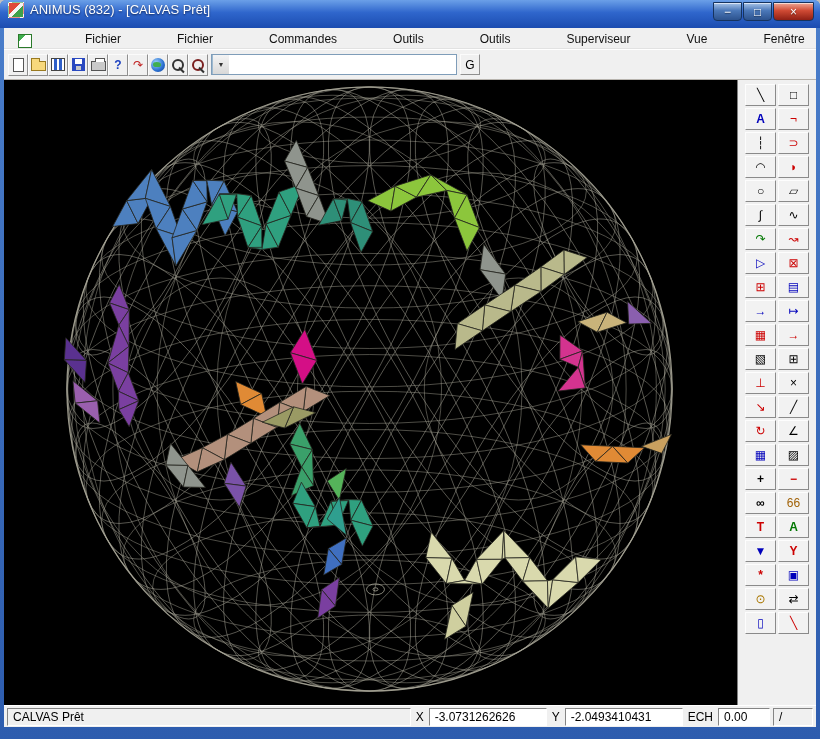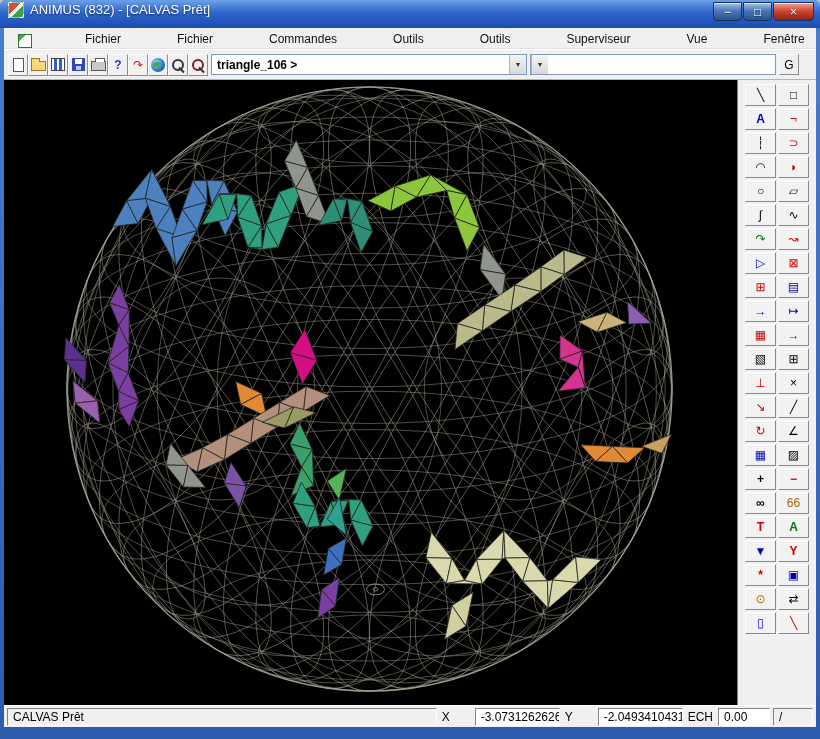--- a/index.html
+++ b/index.html
@@ -100,21 +100,21 @@
     align-items:center; justify-content:center; font-size:12px; line-height:1;
     background:#f2f2f2; border:1px solid; border-color:#fdfdfd #8a8a8a #8a8a8a #fdfdfd; }
 
   
   .statusbar { height:22px; display:flex; align-items:center; background:#f0f0f0;
     font-size:12px; padding:6px 3px; gap:3px; border-top:1px solid #fff; }
   .sb-box { height:18px; display:flex; align-items:center; padding:0 5px;
     border:1px solid; border-color:#848484 #ffffff #ffffff #848484; background:#f0f0f0;
     white-space:nowrap; overflow:hidden; }
   .sb-left { flex:1; }
-  .sb-val { width:85px; background:#fff;margin-left:20px; }
+  .sb-val { width:118px; background:#fff; }
   .sb-ech { width:52px; background:#fff; }
   .sb-slash { width:40px; }
   .sb-label { padding:0 2px; }
 </style>
 </head>
 <body>
 
 <div class="window">
 
   <div class="titlebar">
@@ -169,24 +169,20 @@
           <span class="tbtn">
             <span class="i-globe"></span>
           </span>
           <span class="tbtn">
             <span class="i-zoom"></span>
           </span>
           <span class="tbtn">
             <span class="i-zoom2"></span>
           </span>
         </span>
-      <div class="combo combo1">
-        <span class="combo-text">triangle_106 &gt;</span>
-        <span class="combo-drop">▼</span>
-      </div>
       <div class="combo combo2">
         <span class="combo-drop">▼</span>
       </div>
       <span class="gbtn">G</span>
     </div>
 
     <div class="main">
       <div class="canvas" style="background: rgb(0, 0, 0);">
         <svg id="sphere-svg" viewBox="0 0 734 627" preserveAspectRatio="none">
             <circle cx="366" cy="310" r="303" fill="none" stroke="#a6a496" stroke-width="1.2" opacity="0.9"></circle>

